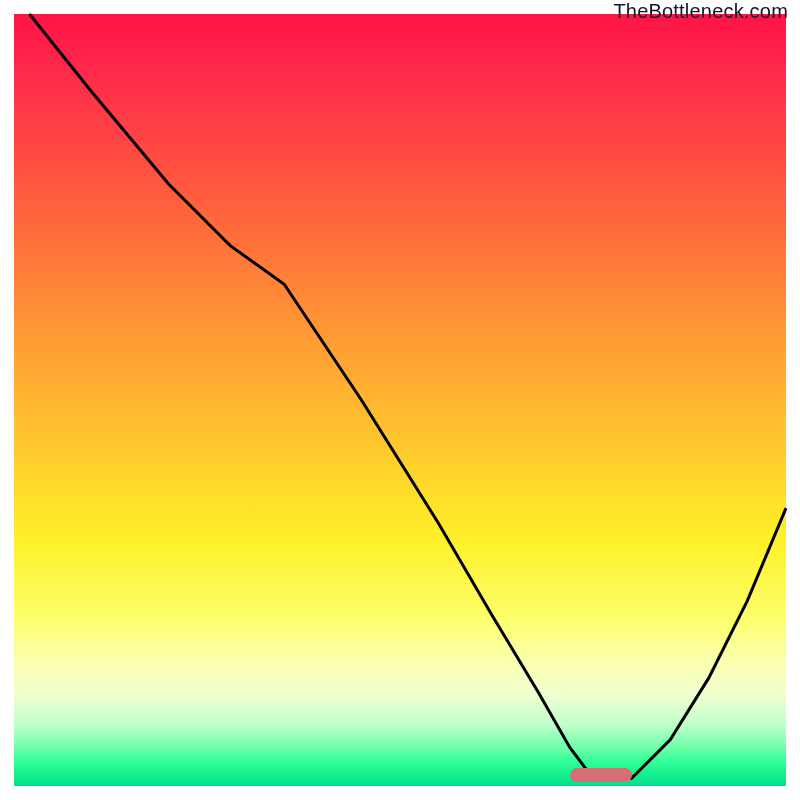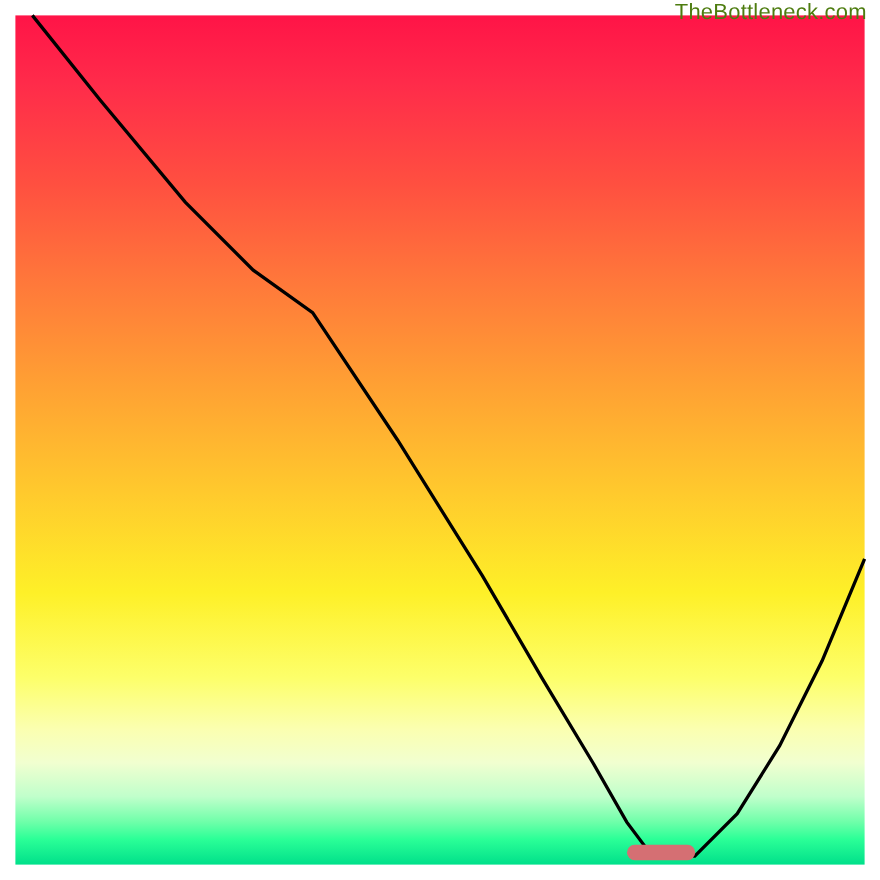--- a/index.html
+++ b/index.html
@@ -38,21 +38,21 @@
       #6effa9 95%,
       #2bff97 97%,
       #00e08a 100%
     );
   }
   .watermark {
     position: absolute;
     top: 0;
     right: 12px;
     font-size: 20px;
-    color: #4d7c0f;
+    color: #0f172a;
     letter-spacing: 0.2px;
     font-weight: 500;
   }
   svg.curve {
     position: absolute;
     left: 14px;
     top: 14px;
     width: 772px;
     height: 772px;
     overflow: visible;

